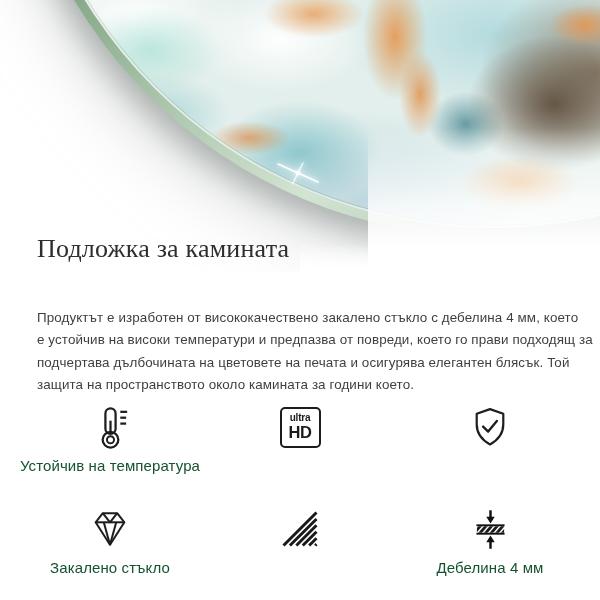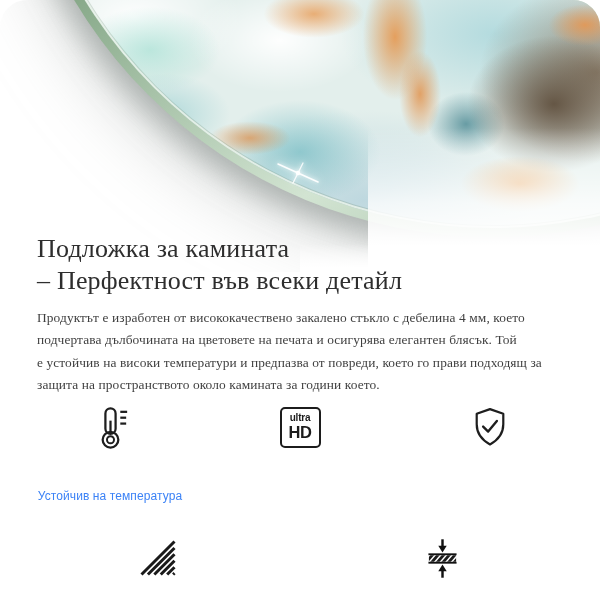--- a/index.html
+++ b/index.html
@@ -1,21 +1,21 @@
 <!DOCTYPE html>
 <html><head>
 <meta charset="utf-8">
 <style>
   html,body{margin:0;padding:0;}
   body{
     width:600px;height:600px;overflow:hidden;background:#ffffff;
     font-family:"Liberation Sans","DejaVu Sans",sans-serif;
     position:relative;
   }
-  #stage{position:absolute;inset:0;width:600px;height:600px;overflow:hidden;background:#fff;border-radius:27px;}
+  #stage{position:absolute;inset:0;width:600px;height:600px;overflow:hidden;background:#fff;}
 
   
   .hero{position:absolute;left:0;top:0;width:600px;height:272px;overflow:hidden;z-index:1;}
   .disc-rim{
     position:absolute;left:5px;top:-737px;width:974px;height:974px;border-radius:50%;
     background:linear-gradient(150deg,#b7ceb4 4%,#ecf6ea 26%,#86a888 50%,#d2e4d2 72%,#8fae92 95%);
     filter:drop-shadow(-6px 12px 14px rgba(128,136,133,.55)) drop-shadow(-14px 22px 30px rgba(150,156,153,.30));
   }
   .disc-face{
     position:absolute;left:14px;top:-728px;width:956px;height:956px;border-radius:50%;
@@ -52,31 +52,31 @@
 
   
   .title{
     position:absolute;left:37px;top:233px;z-index:2;margin:0;
     font-family:"Liberation Serif","DejaVu Serif",serif;font-weight:400;
     font-size:26px;line-height:32px;color:#2e2e2e;letter-spacing:.2px;
   }
   .title span{display:block;}
   .desc{
     position:absolute;left:37px;top:307px;width:516px;z-index:2;margin:0;
-    font-size:13.4px;line-height:22.4px;color:#3f3f3f;letter-spacing:.1px;font-family:Liberation Serif, serif;
+    font-size:13.4px;line-height:22.4px;color:#3f3f3f;letter-spacing:.1px;
   }
   .desc span{display:block;white-space:nowrap;}
 
   
   .features{position:absolute;left:15px;top:402px;width:570px;z-index:2;}
   .feat-row{display:flex;}
   .feat-row + .feat-row{margin-top:30px;}
-  .feat{flex:1;display:flex;flex-direction:column;align-items:center;margin:0;gap:32px;}
+  .feat{flex:1;display:flex;flex-direction:column;align-items:center;margin:0;}
   .ic{height:50px;display:flex;align-items:center;justify-content:center;}
-  .feat figcaption{margin-top:5px;font-size:12px;color:#3b82f6;letter-spacing:.1px;}
+  .feat figcaption{margin-top:5px;font-size:15px;color:#14532d;letter-spacing:.1px;}
   .icon-svg{display:block;}
   .uhd{
     width:37px;height:37px;border:2.6px solid #1c1c1c;border-radius:5px;
     display:flex;flex-direction:column;align-items:center;justify-content:center;
     color:#1c1c1c;font-weight:bold;background:#fff;
   }
   .uhd-top{font-size:10px;line-height:1;letter-spacing:-.2px;}
   .uhd-bot{font-size:16.5px;line-height:1;letter-spacing:-.5px;margin-top:1px;}
 </style>
 </head>
@@ -91,27 +91,26 @@
     <div class="hero-bottom-fade"></div>
     <svg class="sparkle" viewBox="0 0 44 44">
       <line x1="2" y1="13" x2="42" y2="31" stroke="#ffffff" stroke-width="1.6" stroke-linecap="round" opacity=".95"></line>
       <line x1="17" y1="32" x2="27" y2="12" stroke="#ffffff" stroke-width="1.3" stroke-linecap="round" opacity=".85"></line>
       <circle cx="22" cy="22" r="2.2" fill="#ffffff"></circle>
     </svg>
   </section>
 
   <h1 class="title">
     <span>Подложка за камината</span>
-    <span>– Перфектност във всеки детайл</span>
   </h1>
 
   <p class="desc">
     <span>Продуктът е изработен от висококачествено закалено стъкло с дебелина 4 мм, което</span>
+    <span>е устойчив на високи температури и предпазва от повреди, което го прави подходящ за</span>
     <span>подчертава дълбочината на цветовете на печата и осигурява елегантен блясък. Той</span>
-    <span>е устойчив на високи температури и предпазва от повреди, което го прави подходящ за</span>
     <span>защита на пространството около камината за години което.</span>
   </p>
 
   <div class="features">
 
     <div class="feat-row">
 
       <figure class="feat">
         <div class="ic">
           <svg class="icon-svg" width="47" height="47" viewBox="0 0 48 48" fill="none" stroke="#1e1e1e" stroke-width="2.3">
@@ -142,20 +141,32 @@
             <path d="M24 4.5 L38.5 9.5 V21 C38.5 31.5 32 38.6 24 43 C16 38.6 9.5 31.5 9.5 21 V9.5 Z"></path>
             <path d="M16.5 23.5 L22 29 L31.5 17.5" stroke-width="2.6" stroke-linecap="round" fill="none"></path>
           </svg>
         </div>
       </figure>
 
     </div>
 
     <div class="feat-row">
 
+      <figure class="feat">
+        <div class="ic">
+          <svg class="icon-svg" width="46" height="46" viewBox="0 0 48 48" fill="none" stroke="#1e1e1e" stroke-width="2.1" stroke-linejoin="round">
+            <path d="M9 17 L16.5 7.5 H31.5 L39 17 L24 40.5 Z"></path>
+            <line x1="9" y1="17" x2="39" y2="17"></line>
+            <path d="M16.5 7.5 L24 17 L31.5 7.5"></path>
+            <line x1="17.5" y1="17" x2="24" y2="40.5"></line>
+            <line x1="30.5" y1="17" x2="24" y2="40.5"></line>
+          </svg>
+        </div>
+        <figcaption>Закалено стъкло</figcaption>
+      </figure>
 
       <figure class="feat">
         <div class="ic">
           <svg class="icon-svg" width="44" height="44" viewBox="0 0 48 48" stroke="#1a1a1a" stroke-width="3.2">
             <line x1="6" y1="42" x2="42" y2="6"></line>
             <line x1="13" y1="42" x2="42" y2="13"></line>
             <line x1="20" y1="42" x2="42" y2="20"></line>
             <line x1="27" y1="42" x2="42" y2="27"></line>
             <line x1="34" y1="42" x2="42" y2="34"></line>
             <line x1="40.5" y1="42" x2="42" y2="40.5"></line>

